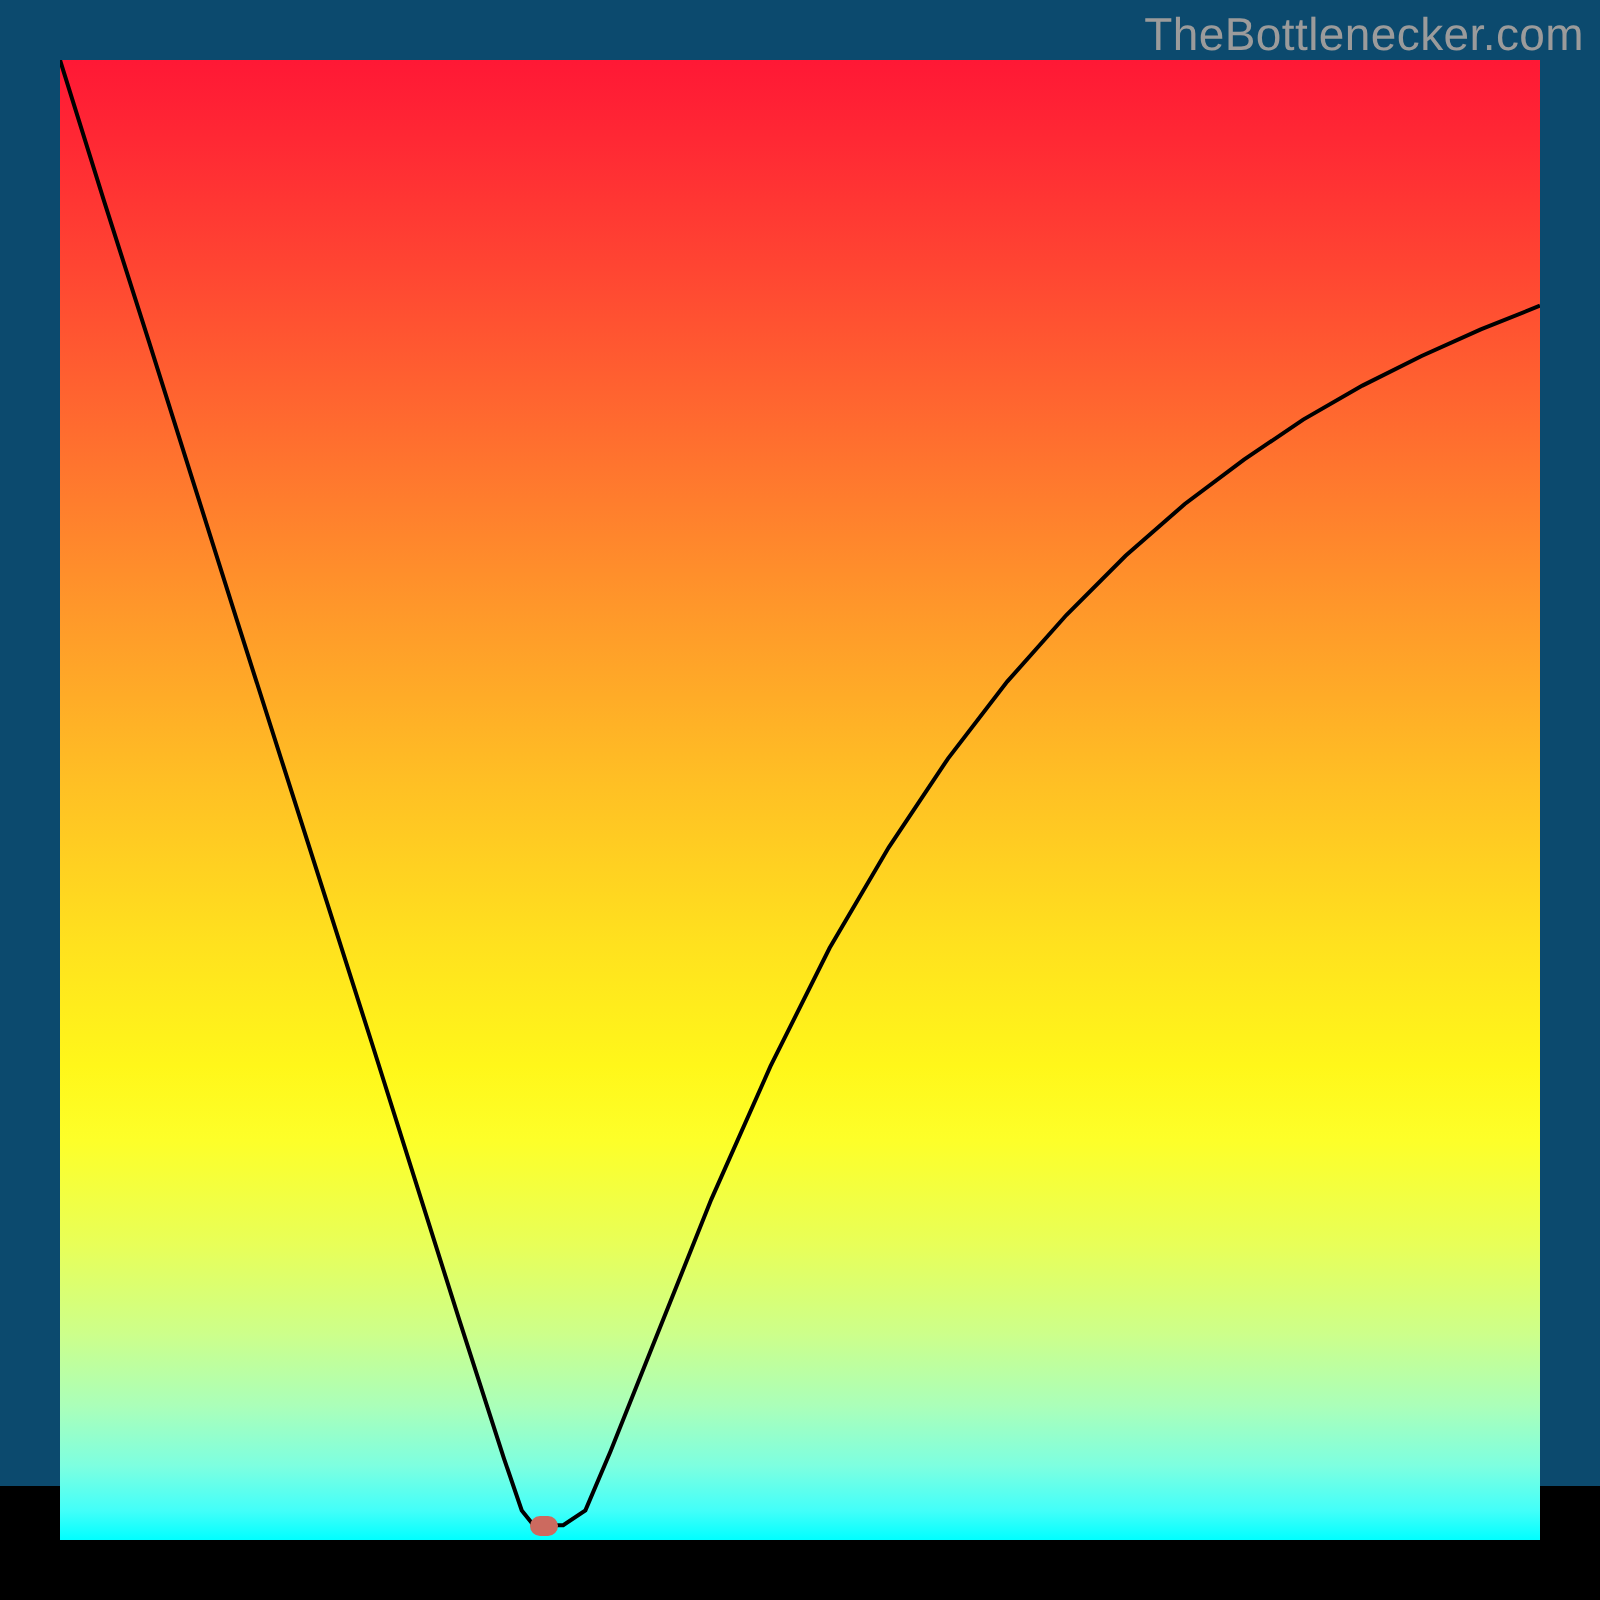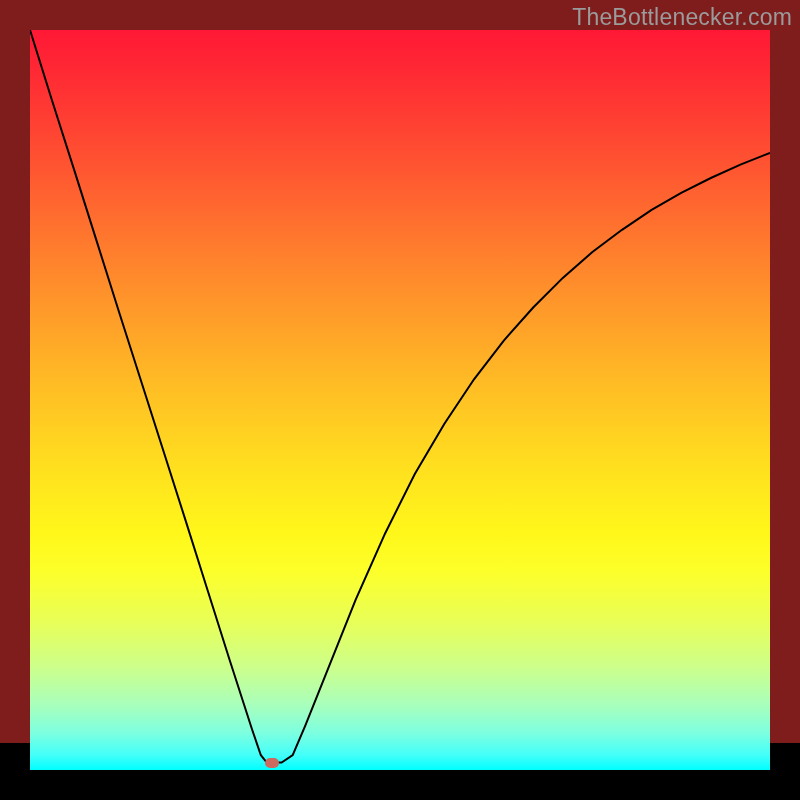--- a/index.html
+++ b/index.html
@@ -8,21 +8,21 @@
     width: 800px;
     height: 800px;
     background: #000;
     font-family: Arial, Helvetica, sans-serif;
     overflow: hidden;
   }
   .outer {
     position: relative;
     width: 800px;
     height: 743px;
-    background: #7f1d1d;
+    background: #0c4a6e;
   }
   .plot {
     position: absolute;
     left: 30px;
     top: 30px;
     width: 740px;
     height: 740px;
     
     background: linear-gradient(to bottom,
       #ff1835 0%,

